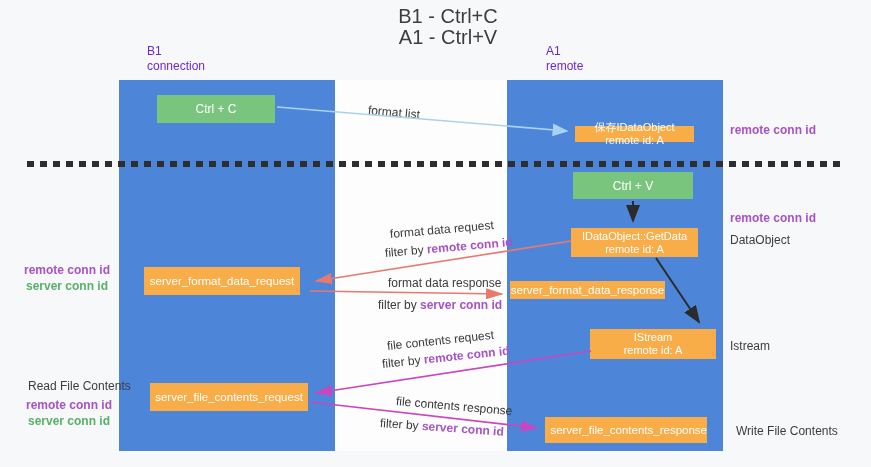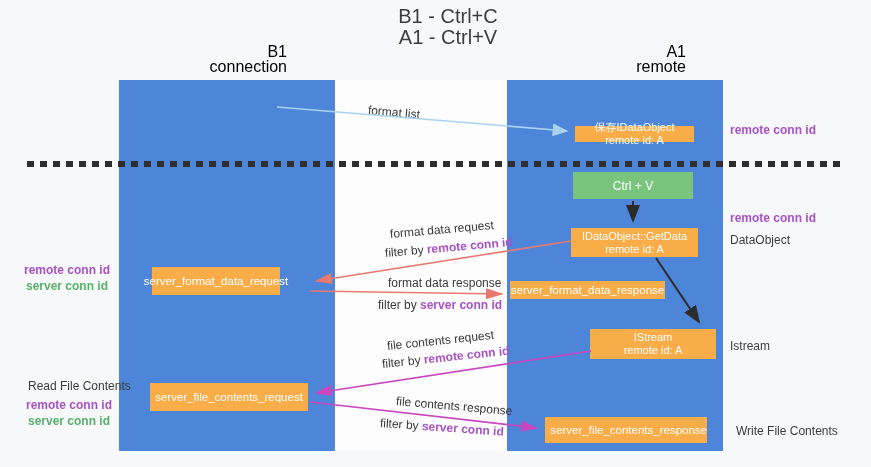--- a/index.html
+++ b/index.html
@@ -11,22 +11,22 @@
     position:relative;width:871px;height:467px;
     background:#f7f8fa;overflow:hidden;
   }
   .mid-strip{position:absolute;background:#fdfdfd;}
   .lifeline{position:absolute;background:#4d86d8;}
   .title{
     position:absolute;text-align:center;color:#3d3d3d;
     font-size:20px;line-height:21px;
   }
   .col-header{
-    position:absolute;text-align:right;color:#000000;
-    font-size:16px;line-height:15px;
+    position:absolute;text-align:left;color:#6d28d9;
+    font-size:12px;line-height:15px;
   }
   .node{
     position:absolute;display:flex;flex-direction:column;
     align-items:center;justify-content:center;
     color:#fff;text-align:center;
   }
   .node.green{background:#79c57d;font-size:12px;}
   .node.orange{background:#f9ad49;font-size:11.5px;}
   .node .l2{font-size:11px;line-height:13px;}
   .dashed-sep{
@@ -62,36 +62,39 @@
     <div>B1</div>
     <div>connection</div>
   </div>
   <div class="col-header" style="left:546px;top:44px;width:140px;">
     <div>A1</div>
     <div>remote</div>
   </div>
 
   <div class="dashed-sep" style="left:27px;top:161px;width:818px;"></div>
 
+  <div class="node green" style="left:157px;top:95px;width:118px;height:28px;">
+    <div>Ctrl + C</div>
+  </div>
 
   <div class="node orange" style="left:575px;top:117px;width:119px;height:16px;margin-top:9px;">
     <div class="l2">保存IDataObject</div>
     <div class="l2">remote id: A</div>
   </div>
 
   <div class="node green" style="left:573px;top:172px;width:120px;height:27px;">
     <div>Ctrl + V</div>
   </div>
 
   <div class="node orange" style="left:571px;top:228px;width:127px;height:29px;">
     <div class="l2">IDataObject::GetData</div>
     <div class="l2">remote id: A</div>
   </div>
 
-  <div class="node orange" style="left:152px;top:267px;width:128px;height:28px;">
+  <div class="node orange" style="left:144px;top:267px;width:156px;height:28px;">
     <div>server_format_data_request</div>
   </div>
 
   <div class="node orange" style="left:510px;top:281px;width:155px;height:18px;">
     <div>server_format_data_response</div>
   </div>
 
   <div class="node orange" style="left:590px;top:329px;width:126px;height:30px;">
     <div class="l2">IStream</div>
     <div class="l2">remote id: A</div>

